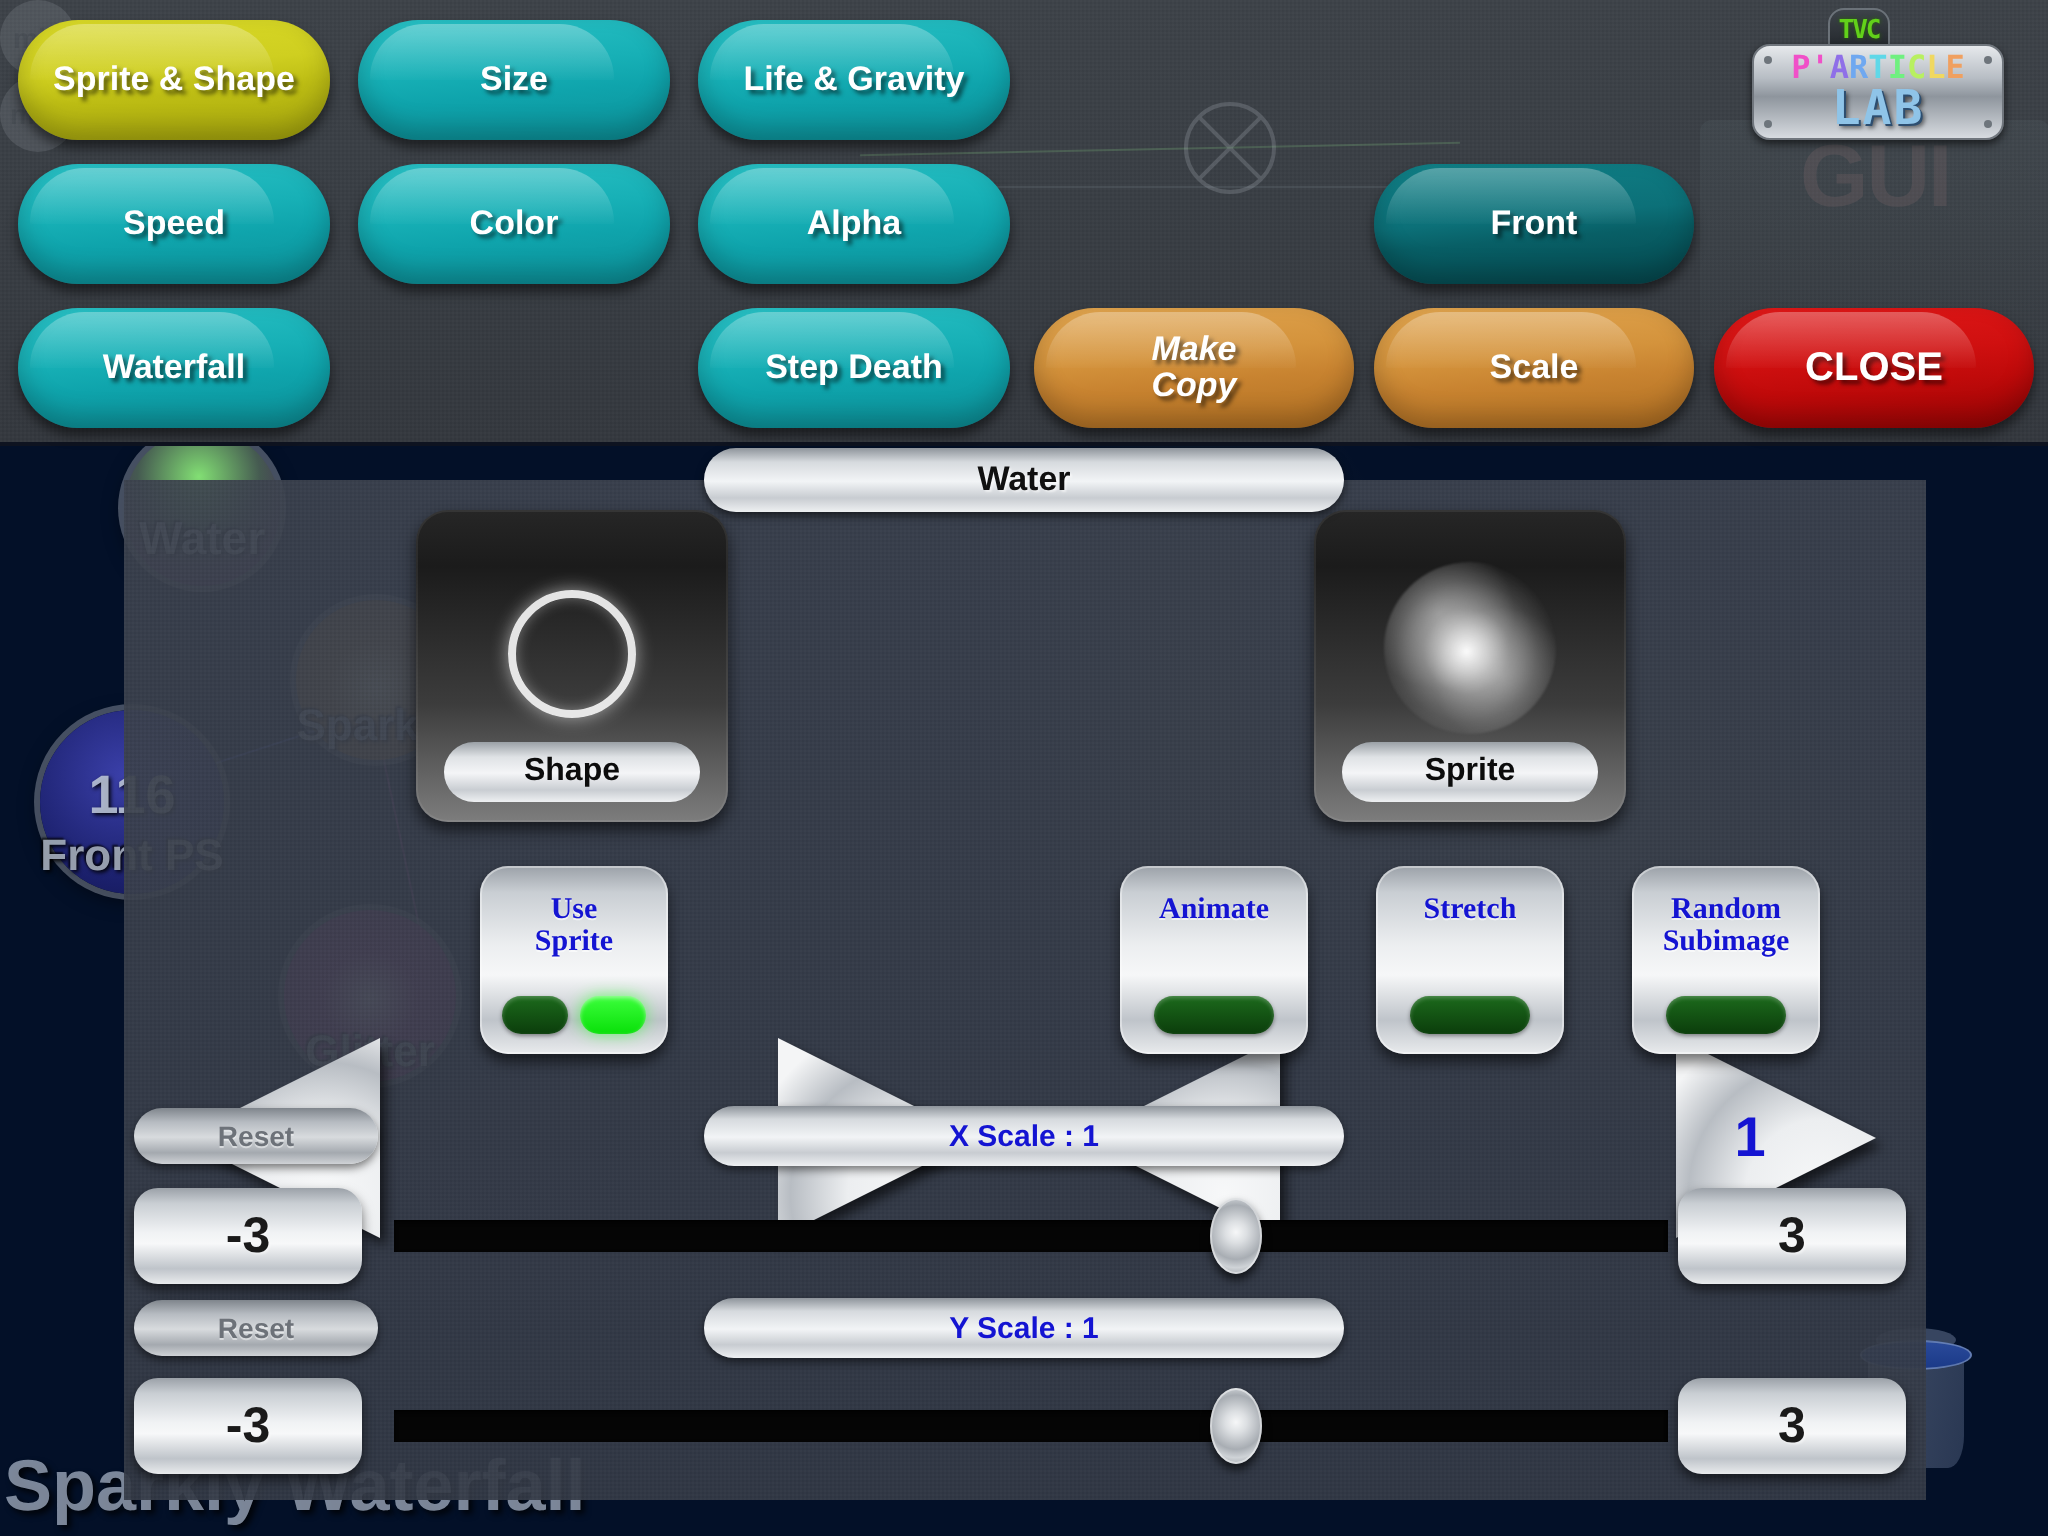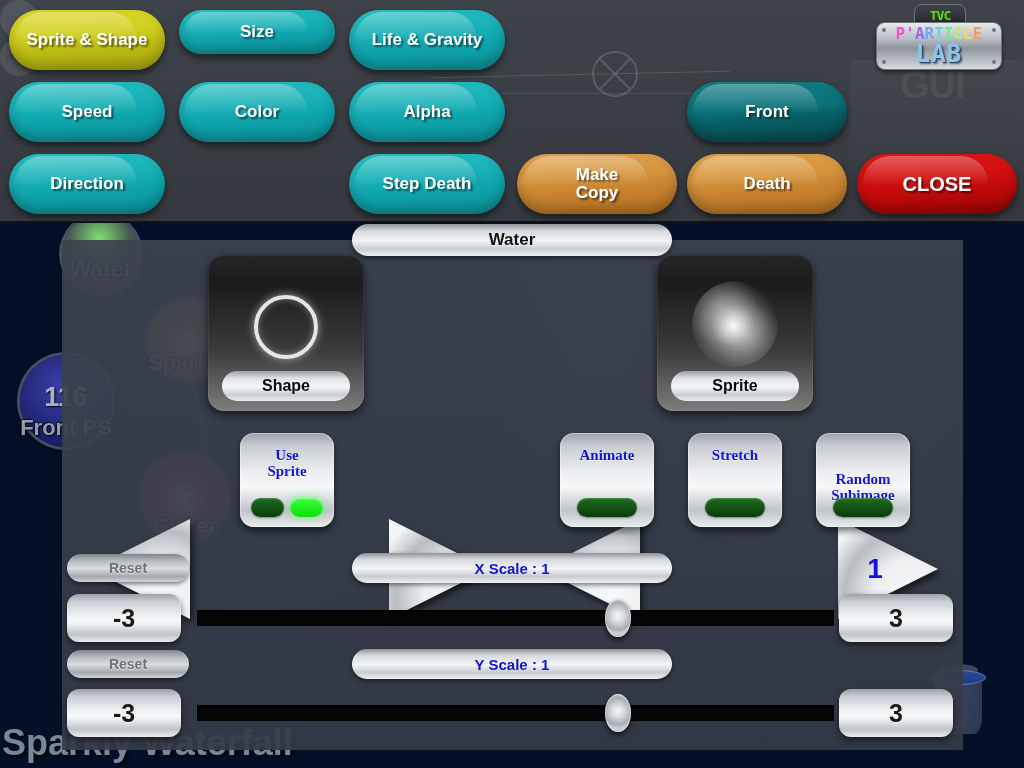--- a/index.html
+++ b/index.html
@@ -139,21 +139,21 @@
   #ghost-x { left: 592px; top: 51px; width: 46px; height: 46px; opacity: 0.2; }
   #ghost-x .circ { width: 46px; height: 46px; border: 2px solid #c8cfd8; border-radius: 50%; position: relative; }
   #ghost-x .circ:before, #ghost-x .circ:after {
     content: ""; position: absolute; left: 50%; top: 50%;
     width: 44px; height: 2px; background: #c8cfd8; transform-origin: 50% 50%;
   }
   #ghost-x .circ:before { transform: translate(-50%,-50%) rotate(45deg); }
   #ghost-x .circ:after  { transform: translate(-50%,-50%) rotate(-45deg); }
   #ghost-line1 { left: 430px; top: 74px; width: 300px; height: 1px; background: #7fbf7f; opacity: 0.25; transform: rotate(-1.2deg); }
   #ghost-line2 { left: 430px; top: 93px; width: 320px; height: 1px; background: #b9c2cc; opacity: 0.12; }
-  #ghost-gui { left: 900px; top: 64px; font-size: 38px; font-weight: bold; color: #8c6f72; opacity: 0.22; letter-spacing: -1px; }
+  #ghost-gui { left: 900px; top: 64px; font-size: 44px; font-weight: bold; color: #8c6f72; opacity: 0.22; letter-spacing: -1px; }
   #ghost-panel { left: 850px; top: 60px; width: 175px; height: 115px;
     background: linear-gradient(180deg, rgba(110,130,135,0.35), rgba(70,85,90,0.15));
     border-radius: 6px; opacity: 0.3; }
 
   
   .pill {
     position: absolute;
     border: none;
     border-radius: 999px;
     font-family: "Liberation Sans", sans-serif;
@@ -177,21 +177,21 @@
   }
   .pill-teal   { background: linear-gradient(175deg, #28c0c4 0%, #17b0b6 40%, #0fa4ac 60%, #0c9098 100%); }
   .pill-active { background: linear-gradient(175deg, #d9d927 0%, #cfcf20 40%, #bdbd14 60%, #a8a80d 100%); }
   .pill-dark   { background: linear-gradient(175deg, #108087 0%, #0c7078 45%, #085f66 60%, #05484e 100%); }
   .pill-orange { background: linear-gradient(175deg, #e0a44e 0%, #d4933c 40%, #c88330 60%, #b06f22 100%); }
   .pill-red    { background: linear-gradient(175deg, #e01818 0%, #d01010 40%, #c00a0a 62%, #990404 100%); }
 
   
   #logo { position: absolute; left: 876px; top: 4px; width: 126px; height: 66px; }
   #logo .top-tab {
-    position: absolute; left: 38px; top: 0px; width: 52px; height: 22px;
+    position: absolute; left: 38px; top: 0px; width: 31px; height: 22px;
     background: linear-gradient(180deg, #3d4349, #22262b);
     border-radius: 8px 8px 0 0;
     border: 1px solid #6b7279;
     display: flex; align-items: center; justify-content: center;
   }
   #logo .top-tab span {
     font-family: "DejaVu Sans Mono", monospace;
     font-size: 13px; font-weight: bold; color: #62d11a;
     letter-spacing: -1px;
     text-shadow: 0 0 2px #2a6a06;
@@ -403,32 +403,32 @@
     <div class="ghost" id="ghost-line1"></div>
     <div class="ghost" id="ghost-line2"></div>
     <div id="ghost-min">min</div>
     <div id="ghost-max">max</div>
     <div class="ghost" id="ghost-x">
         <div class="circ"></div>
       </div>
     <div class="ghost" id="ghost-gui">GUI</div>
 
     <button class="pill pill-active" style="left:9px;  top:10px;  width:156px; height:60px;">Sprite &amp; Shape</button>
-    <button class="pill pill-teal" style="left:179px; top:10px;  width:156px; height:44px;">Size</button>
+    <button class="pill pill-teal" style="left:179px; top:10px;  width:156px; height:60px;">Size</button>
     <button class="pill pill-teal" style="left:349px; top:10px;  width:156px; height:60px;">Life &amp; Gravity</button>
 
     <button class="pill pill-teal" style="left:9px;  top:82px;  width:156px; height:60px;">Speed</button>
     <button class="pill pill-teal" style="left:349px; top:82px;  width:156px; height:60px;">Alpha</button>
     <button class="pill pill-teal" style="left:179px; top:82px;  width:156px; height:60px;">Color</button>
     <button class="pill pill-dark" style="left:687px; top:82px;  width:160px; height:60px;">Front</button>
 
-    <button class="pill pill-teal" style="left:9px;  top:154px; width:156px; height:60px;">Direction</button>
+    <button class="pill pill-teal" style="left:9px;  top:154px; width:156px; height:60px;">Waterfall</button>
     <button class="pill pill-teal" style="left:349px; top:154px; width:156px; height:60px;">Step Death</button>
-    <button class="pill pill-orange" style="left:517px; top:154px; width:160px; height:60px;">Make<br>Copy</button>
-    <button class="pill pill-orange" style="left:687px; top:154px; width:160px; height:60px;">Death</button>
+    <button class="pill pill-orange" style="left:517px; top:154px; width:160px; height:60px;font-style:italic;">Make<br>Copy</button>
+    <button class="pill pill-orange" style="left:687px; top:154px; width:160px; height:60px;">Scale</button>
     <button class="pill pill-red" style="left:857px; top:154px; width:160px; height:60px; font-size:20px;">CLOSE</button>
 
     <div id="logo">
       <div class="top-tab">
         <span>TVC</span>
       </div>
       <div class="plate">
         <span class="rivet r1"></span>
           <span class="rivet r2"></span>
         <span class="rivet r3"></span>
@@ -484,21 +484,21 @@
       </div>
     </div>
 
     <div class="sqbtn" style="left:626px; top:193px;">
       <div class="lbl">Stretch</div>
       <div class="leds">
         <span class="led"></span>
       </div>
     </div>
 
-    <div class="sqbtn" style="left:754px; top:193px;justify-content:center;">
+    <div class="sqbtn" style="left:754px; top:193px;">
       <div class="lbl"><span id="rs-l1">Random</span><br><span id="rs-l2">Subimage</span></div>
       <div class="leds">
         <span class="led"></span>
       </div>
     </div>
 
     <div class="reset-btn" style="left:5px; top:314px;">Reset</div>
     <div class="value-pill" style="left:290px; top:313px;">X Scale : 1</div>
     <div class="endbtn" style="left:5px; top:354px;">-3</div>
     <div class="track" style="left:135px; top:370px; width:637px;"></div>

